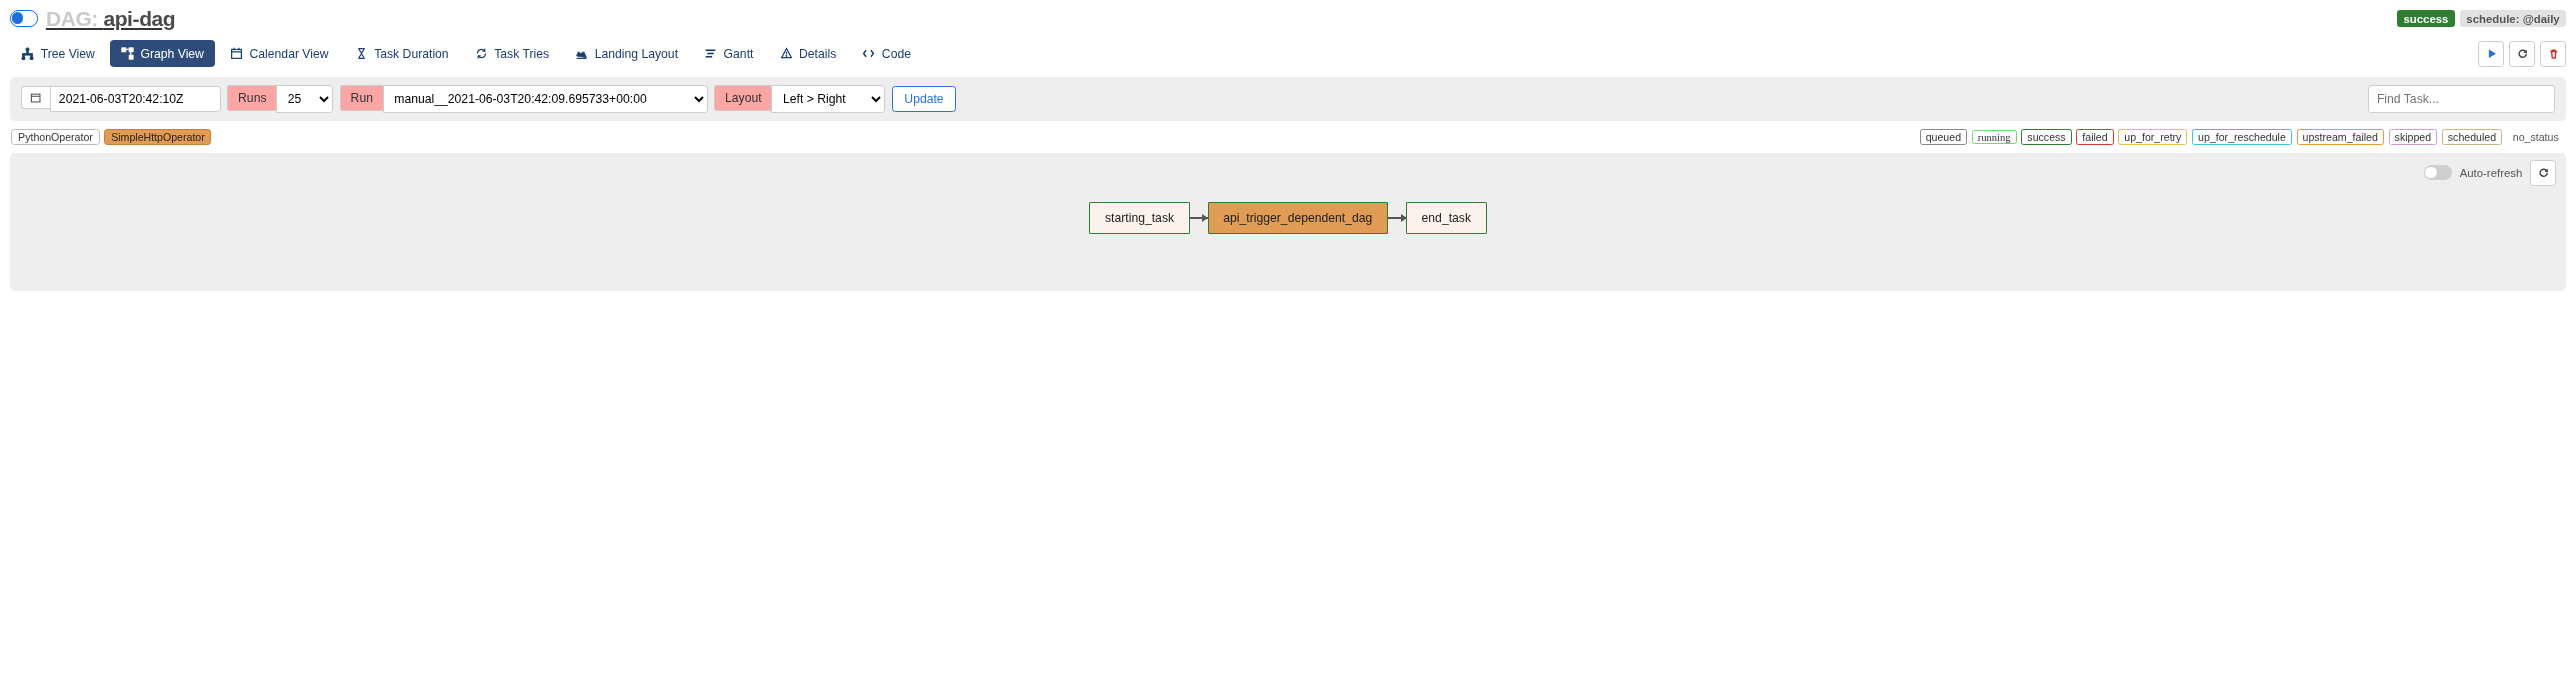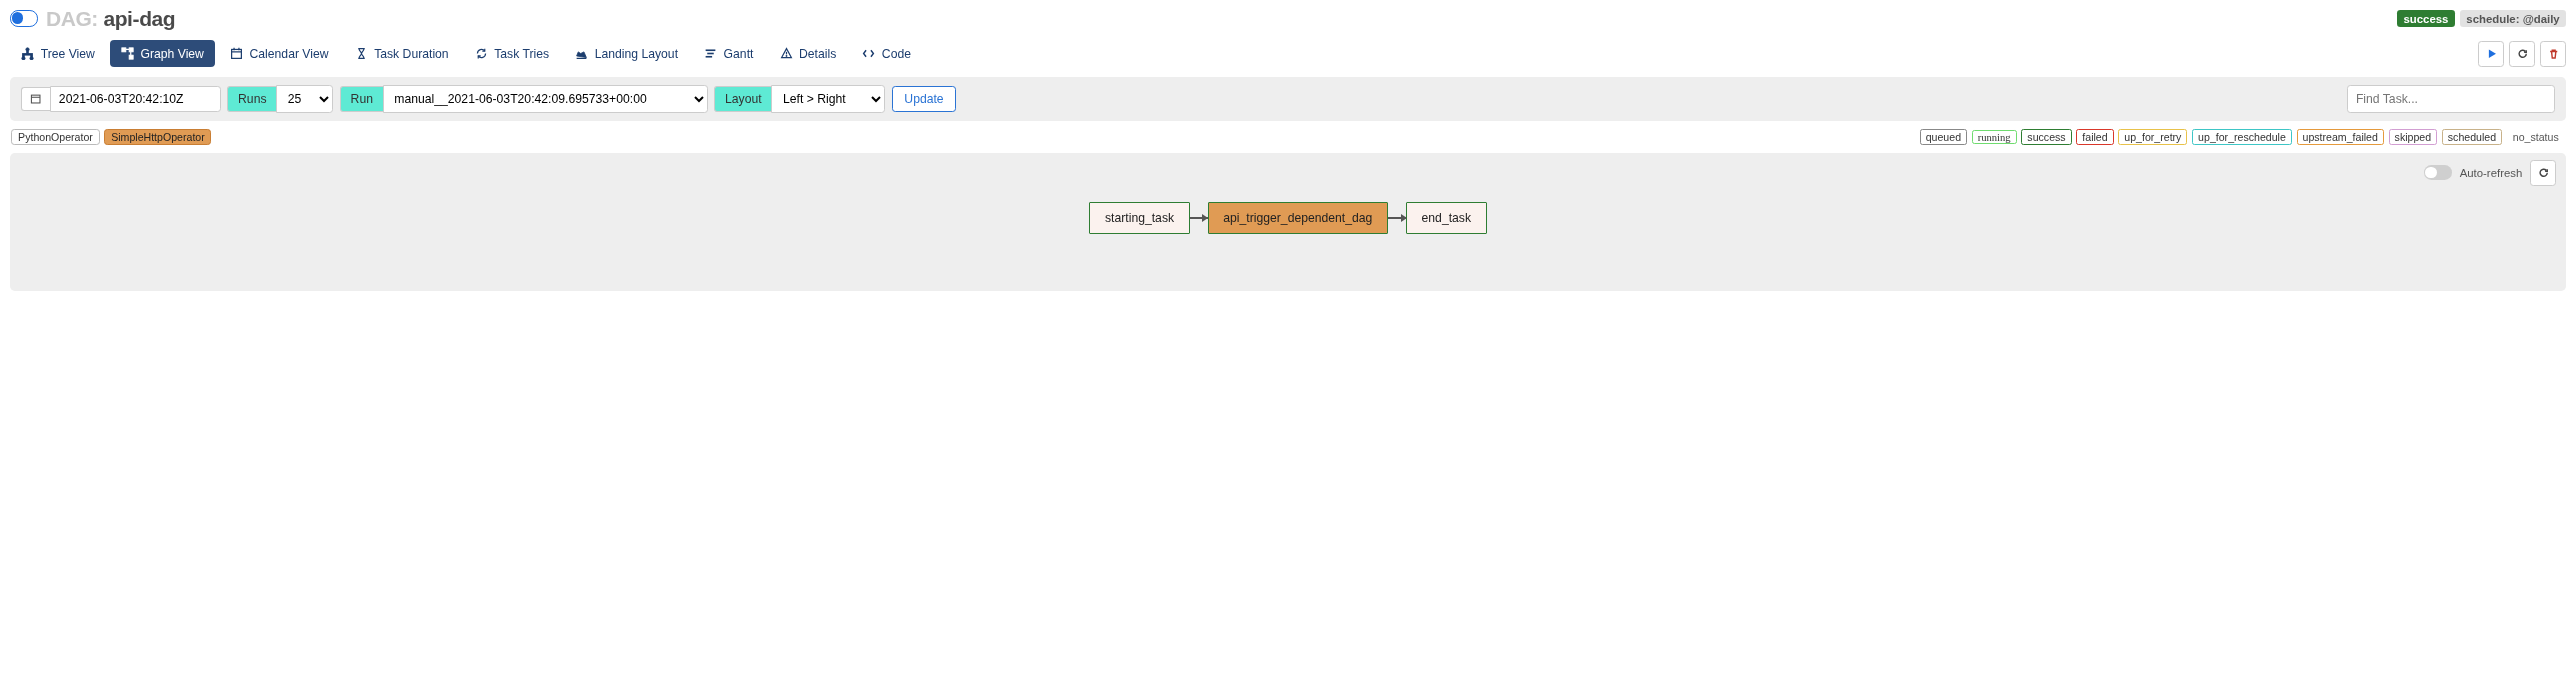--- a/index.html
+++ b/index.html
@@ -33,20 +33,21 @@
     left: 0.8px;
     width: 11.4px;
     height: 11.4px;
     border-radius: 50%;
     background: #1f6fde;
   }
   .title {
     font-size: 21px;
     font-weight: 700;
     letter-spacing: -0.4px;
+    text-decoration: underline;
   }
   .title .label { color: #c9c9c9; }
   .title .name  { color: #4a4a4a; }
   .header-spacer { flex: 1; }
   .badge {
     display: inline-block;
     padding: 2.4px 6.5px;
     border-radius: 3.3px;
     font-size: 11.4px;
     font-weight: 600;
@@ -93,47 +94,47 @@
   
   .filter-bar {
     background:#eee;
     border-radius:4.9px;
     margin: 0 9.8px;
     padding: 8.1px 11.4px;
     display:flex;
     align-items:center;
     gap: 6.5px;
   }
-  .input-group { display:flex; align-items:center; }
+  .input-group { display:flex; align-items:flex-start; }
   .input-group .addon {
     background:#fff; border:0.8px solid #ccc; border-right:none;
     border-radius:3.3px 0 0 3.3px; padding:4.9px 8.1px;
     display:flex; align-items:center;
   }
   .input-group input {
     border:0.8px solid #ccc; border-radius:0 3.3px 3.3px 0;
     padding:4.9px 8.1px; font-size:12.2px; width:171px; background:#fff;
   }
   .lbl {
-    background:#5eead4; border:0.8px solid #ccc; border-right:none;
+    background:#fca5a5; border:0.8px solid #ccc; border-right:none;
     border-radius:3.3px 0 0 3.3px; padding:4.9px 9.8px; font-size:12.2px;
   }
   select.control {
     border:0.8px solid #ccc; border-radius:0 3.3px 3.3px 0;
     padding:4.9px 6.5px; font-size:12.2px; background:#fff;
     height: 28px;
   }
   .btn-update {
     border:0.8px solid #2a73d4; color:#2a73d4; background:#fff;
     border-radius:3.3px; padding:4.9px 11.4px; font-size:12.2px; cursor:pointer;
   }
   .filter-spacer { flex:1; }
   .find-input {
     border:0.8px solid #ccc; border-radius:3.3px; padding:5.7px 8.1px;
-    font-size:12.2px; width:208px; background:#fff;margin-left:16px;
+    font-size:12.2px; width:187px; background:#fff;margin-left:16px;
   }
 
   
   .legend-row {
     display:flex; align-items:center; padding: 8.1px 11.4px 4.9px 11.4px; text-align: right;
   }
   .op-legend { display:flex; gap:4.9px; }
   .op-chip {
     font-size:10.6px; padding:0.8px 5.7px; border-radius:3.3px; border:0.8px solid;
   }

